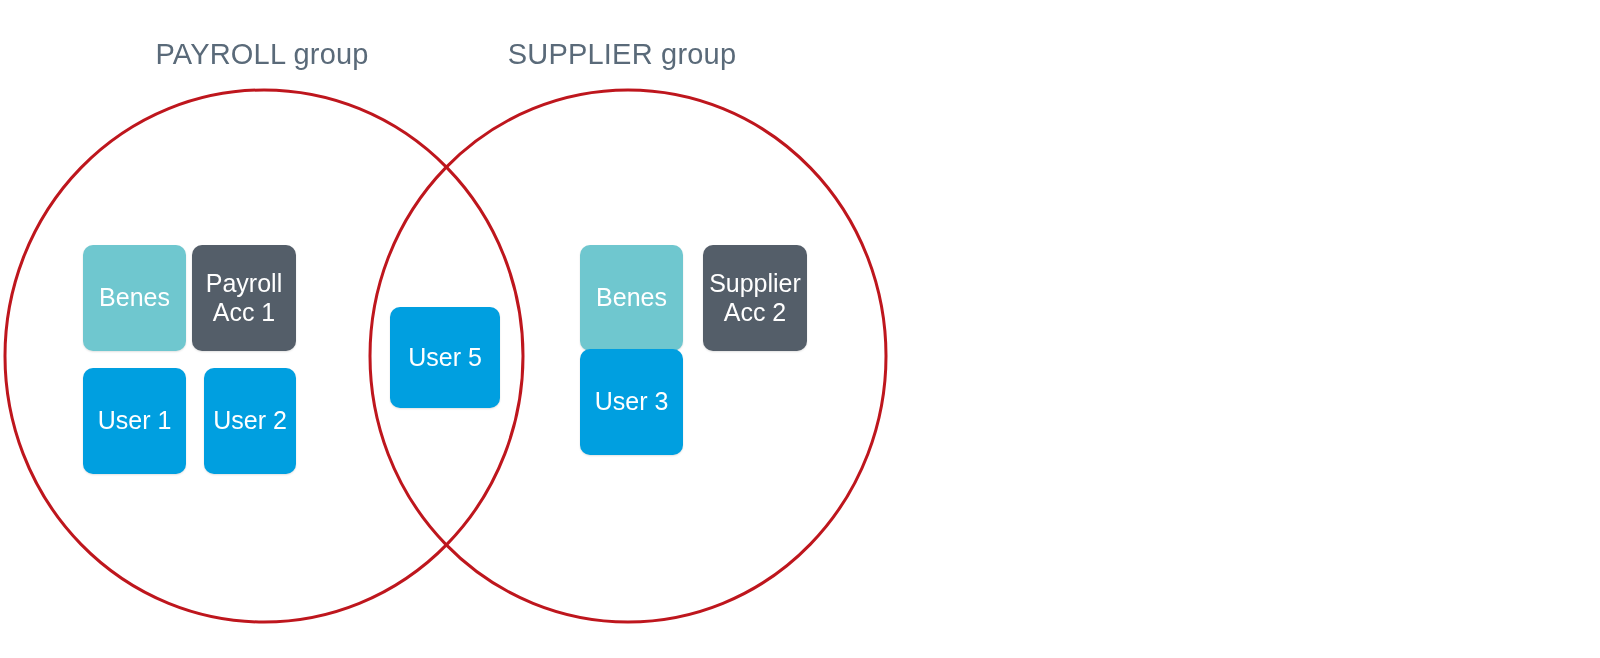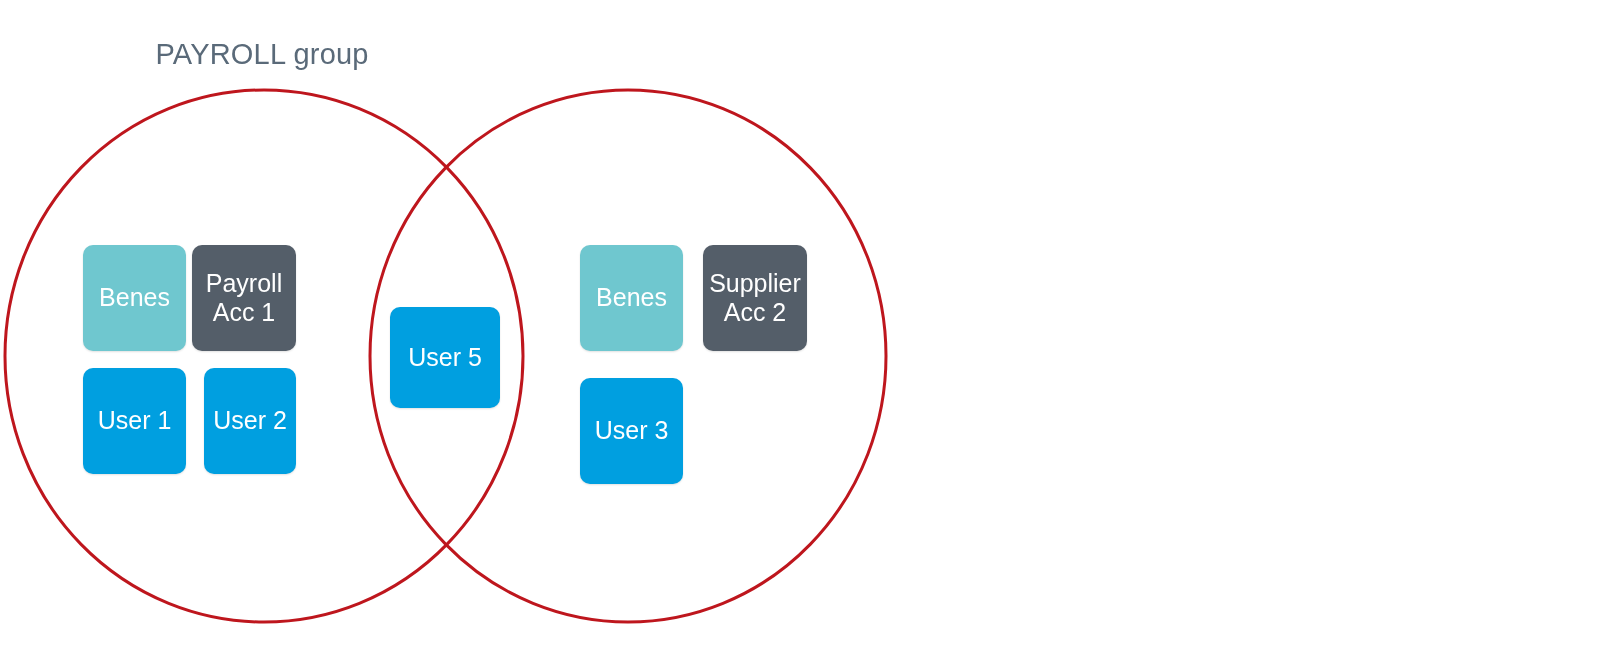--- a/index.html
+++ b/index.html
@@ -58,33 +58,34 @@
 
 <div class="canvas">
 
   <svg class="circles" width="1600" height="658">
     <ellipse cx="264" cy="356" rx="259" ry="266"></ellipse>
     <ellipse cx="628" cy="356" rx="258" ry="266"></ellipse>
   </svg>
 
   <div class="group-title" style="left:262px; top:38px;">PAYROLL group</div>
 
+  <div class="group-title" style="left:622px; top:38px;">SUPPLIER group</div>
 
   <div class="box teal" style="left:83px; top:245px; width:103px; height:106px;">Benes</div>
 
   <div class="box dark" style="left:192px; top:245px; width:104px; height:106px;">Payroll
 Acc 1</div>
 
   <div class="box blue" style="left:83px; top:368px; width:103px; height:106px;">User 1</div>
 
   <div class="box blue" style="left:204px; top:368px; width:92px; height:106px;">User 2</div>
 
   <div class="box blue" style="left:390px; top:307px; width:110px; height:101px;">User 5</div>
 
   <div class="box teal" style="left:580px; top:245px; width:103px; height:106px;">Benes</div>
 
   <div class="box dark" style="left:703px; top:245px; width:104px; height:106px;">Supplier
 Acc 2</div>
 
-  <div class="box blue" style="left:580px; top:378px; width:103px; height:106px;">User 3</div>
+  <div class="box blue" style="left:580px; top:349px; width:103px; height:106px;">User 3</div>
 
 
 </div>
 
 </body></html>

